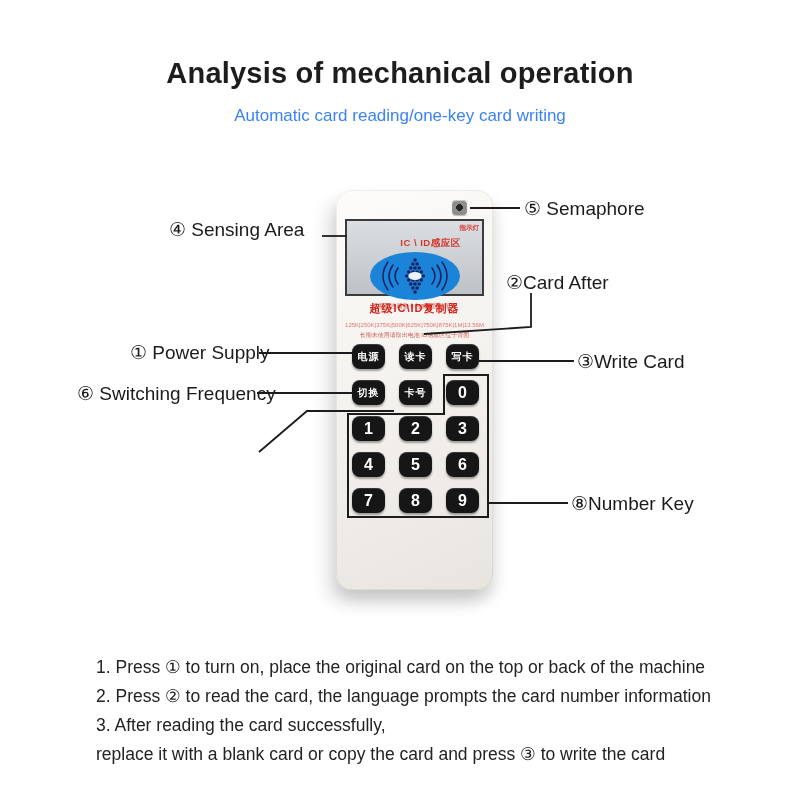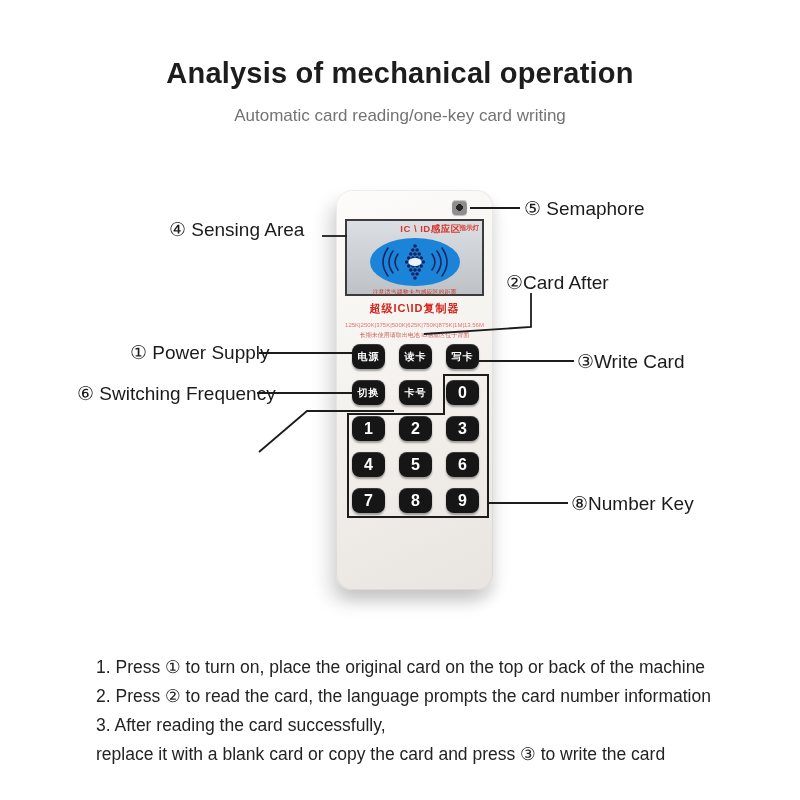--- a/index.html
+++ b/index.html
@@ -6,21 +6,21 @@
   .canvas {
     position:relative; width:800px; height:800px; background:#ffffff;
     font-family:"Liberation Sans", sans-serif; overflow:hidden;
   }
   .title {
     position:absolute; top:57px; left:0; width:100%; text-align:center;
     font-size:29px; font-weight:700; color:#1d1d1d; letter-spacing:.2px;
   }
   .subtitle {
     position:absolute; top:106px; left:0; width:100%; text-align:center;
-    font-size:17px; color:#737373;
+    font-size:17px; color:#3b82f6;
   }
 
   
   .device {
     position:absolute; left:336px; top:190px; width:157px; height:400px;
     background:linear-gradient(155deg,#fdfcfa 0%,#f3f0ec 55%,#e8e4df 100%);
     border-radius:16px;
     box-shadow:-8px 12px 18px rgba(0,0,0,.14), 4px 10px 14px rgba(0,0,0,.10),
                inset 0 0 0 1px rgba(0,0,0,.06);
   }
@@ -29,21 +29,21 @@
     border-radius:4px;
     background:radial-gradient(circle at 50% 50%, #262626 0 3.2px, #8d8d8b 3.6px);
     box-shadow:inset 0 1px 1px rgba(255,255,255,.6), 0 1px 1px rgba(0,0,0,.25);
   }
   .screen {
     position:absolute; left:9px; top:29px; width:139px; height:77px;
     border:2px solid #3b3b3b; box-sizing:border-box;
     background:linear-gradient(#dbdee2,#bec2c7);
     display:flex; flex-direction:column;
   }
-  .screen-top { position:relative; height:13px; padding-top:2px;margin-left:32px; }
+  .screen-top { position:relative; height:13px; padding-top:16px;margin-left:32px; }
   .screen-title {
     display:block; text-align:center; font-size:9.5px; font-weight:700;
     color:#d6352c; letter-spacing:.5px; white-space:nowrap;
   }
   .indicator-label {
     position:absolute; right:3px; top:3px; font-size:6.5px; font-weight:700; color:#d6352c;
   }
   .oval-wrap { flex:1; display:flex; align-items:center; justify-content:center; }
   .screen-caution {
     text-align:center; font-size:6px; color:#c0392b; padding-bottom:2px; white-space:nowrap;

